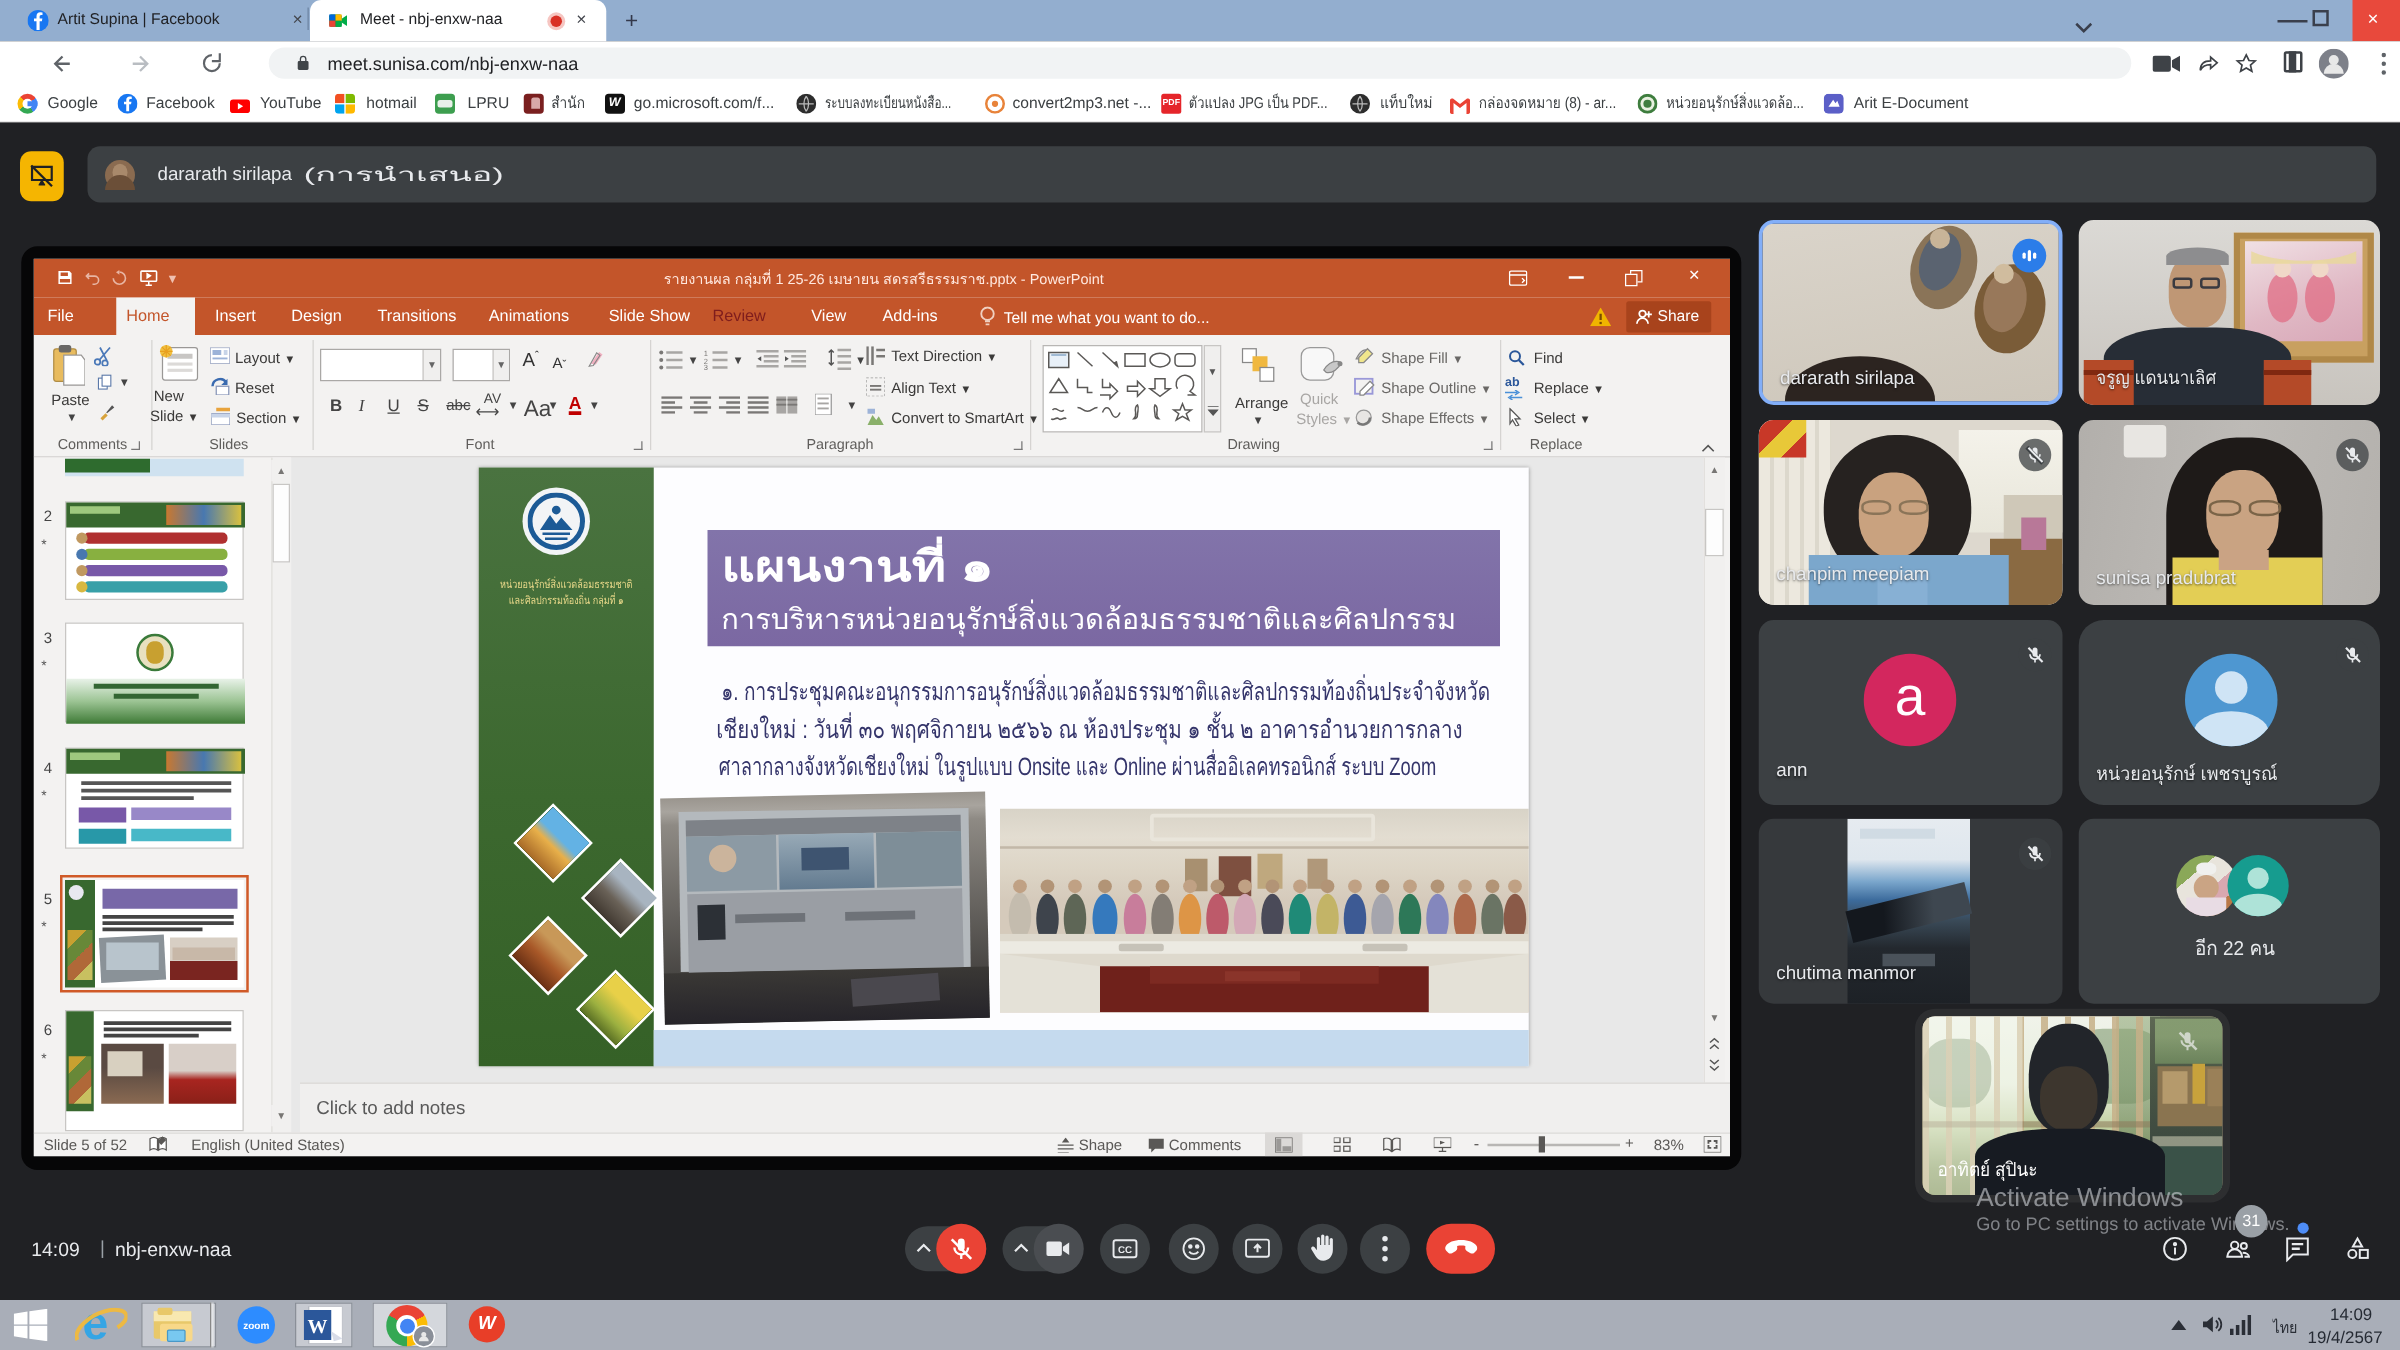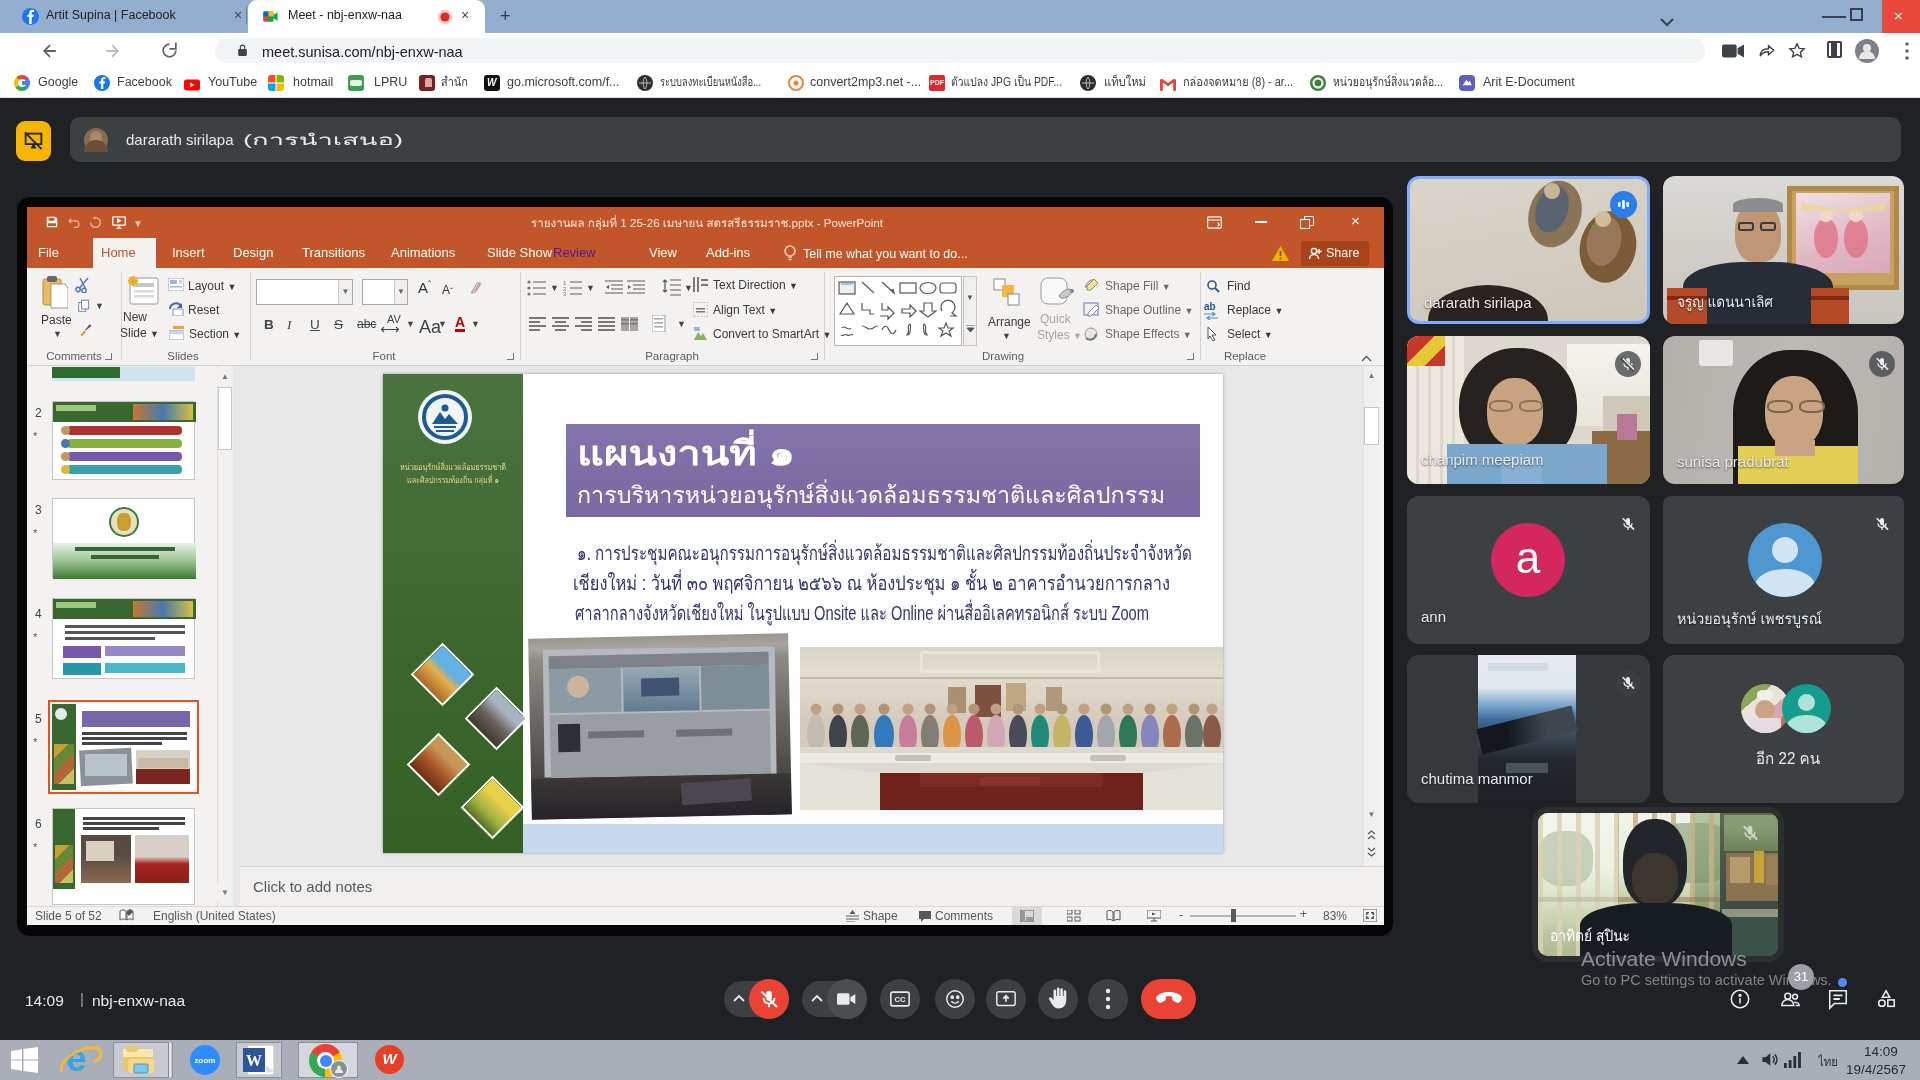--- a/index.html
+++ b/index.html
@@ -240,21 +240,21 @@
 
     <div style="position:absolute;left:0;top:31px;width:1357px;height:30px;background:#c3552a"></div>
     <div style="position:absolute;left:66px;top:31px;width:63px;height:30px;background:#f3f2f1"></div>
     <div class="ptab" style="left:11px;color:#fff">File</div>
     <div class="ptab" style="left:74px;color:#c3552a">Home</div>
     <div class="ptab" style="left:145px;color:#fff">Insert</div>
     <div class="ptab" style="left:206px;color:#fff">Design</div>
     <div class="ptab" style="left:275px;color:#fff">Transitions</div>
     <div class="ptab" style="left:364px;color:#fff">Animations</div>
     <div class="ptab" style="left:460px;color:#fff">Slide Show</div>
-    <div class="ptab" style="left:526px;color:#4c1d95">Review</div>
+    <div class="ptab" style="left:543px;color:#7f1d1d">Review</div>
     <div class="ptab" style="left:622px;color:#fff">View</div>
     <div class="ptab" style="left:679px;color:#fff">Add-ins</div>
     <svg class="abs" style="left:757px;top:38px" width="12" height="16" viewBox="0 0 12 16">
         <circle cx="6" cy="6" r="5" fill="none" stroke="#f0d0c0" stroke-width="1.5"></circle>
         <path d="M4 12h4M4.5 14.5h3" stroke="#f0d0c0" stroke-width="1.5"></path>
       </svg>
     <div style="position:absolute;left:776px;top:40px;color:#ffffff;font-size:12.5px">Tell me what you want to do...</div>
     <svg class="abs" style="left:1245px;top:39px" width="17" height="15" viewBox="0 0 17 15">
         <path d="M8.5 0L17 15H0z" fill="#f0b400"></path>
         <rect x="7.6" y="5" width="1.8" height="5" fill="#7a4a00"></rect>
@@ -921,21 +921,21 @@
       <div style="position:absolute;left:84px;top:27px;width:74px;height:74px;border-radius:50%;background:#d3275e"></div>
       <div style="position:absolute;left:84px;top:27px;width:74px;height:74px;text-align:center;line-height:70px;font-size:44px;color:#fff">a</div>
       <div class="micoff" style="left:208px;top:15px"></div>
       <svg class="abs" style="left:213px;top:20px" width="16" height="16" viewBox="0 0 24 24" fill="#e8eaed">
           <path d="M12 14a3 3 0 0 0 3-3V6a3 3 0 0 0-6 0v5a3 3 0 0 0 3 3zm5-3a5 5 0 0 1-10 0H5a7 7 0 0 0 6 6.9V21h2v-3.1a7 7 0 0 0 6-6.9z"></path>
           <path d="M5 2.5l17 17-1.8 1.8-17-17z"></path>
         </svg>
       <div class="nametag" style="left:14px;top:112px">ann</div>
     </div>
 
-    <div style="position:absolute;left:1663px;top:398px;width:241px;height:148px;border-radius:8px;background:#3c4043;overflow:hidden">
+    <div style="position:absolute;left:1663px;top:398px;width:241px;height:148px;border-radius:20px;background:#3c4043;overflow:hidden">
       <div style="position:absolute;left:85px;top:27px;width:74px;height:74px;border-radius:50%;background:#4e97d1;overflow:hidden">
         <div style="position:absolute;left:24px;top:14px;width:26px;height:26px;border-radius:50%;background:#cfe4f5"></div>
         <div style="position:absolute;left:7px;top:46px;width:60px;height:34px;border-radius:50% 50% 0 0;background:#cfe4f5"></div>
       </div>
       <div class="micoff" style="left:206px;top:15px"></div>
       <svg class="abs" style="left:211px;top:20px" width="16" height="16" viewBox="0 0 24 24" fill="#e8eaed">
           <path d="M12 14a3 3 0 0 0 3-3V6a3 3 0 0 0-6 0v5a3 3 0 0 0 3 3zm5-3a5 5 0 0 1-10 0H5a7 7 0 0 0 6 6.9V21h2v-3.1a7 7 0 0 0 6-6.9z"></path>
           <path d="M5 2.5l17 17-1.8 1.8-17-17z"></path>
         </svg>
       <svg class="abs nametag" style="left:14px;top:112px" width="200" height="24">

